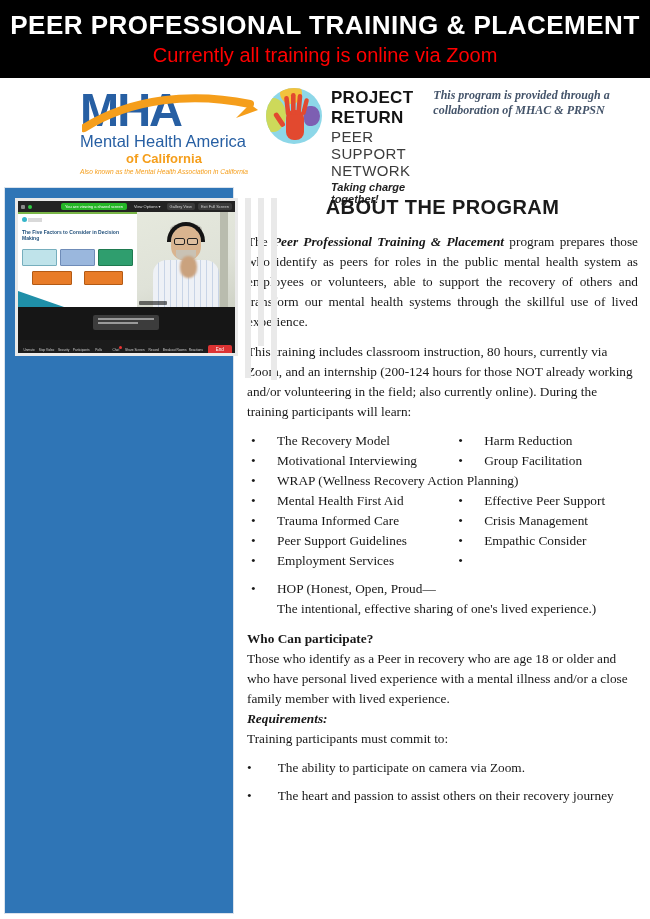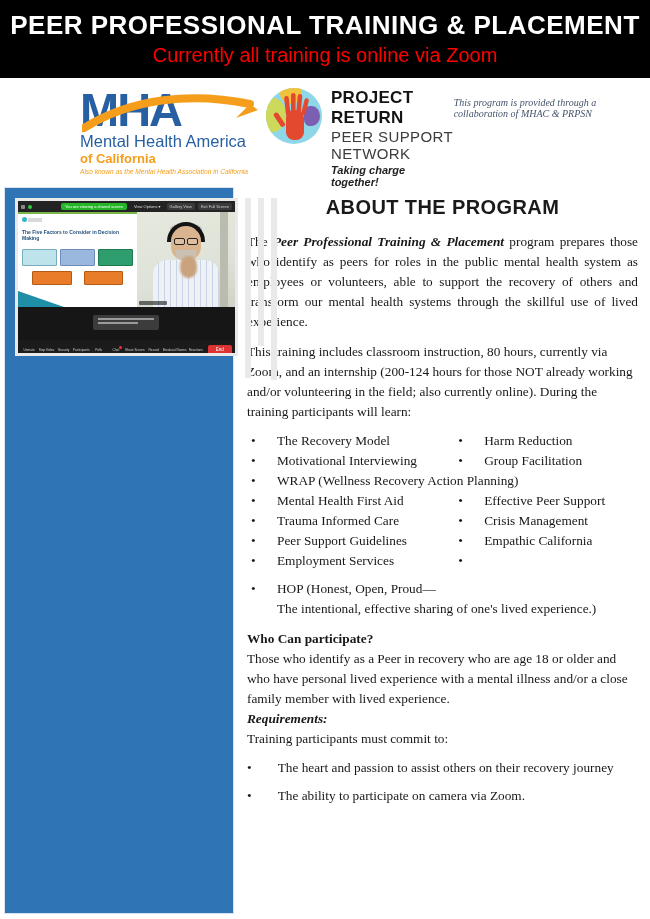--- a/index.html
+++ b/index.html
@@ -14,39 +14,39 @@
              margin-top:3px; }
 
   
   .logoband { height:107px; display:flex; padding:10px 0 0 80px; gap:18px; }
   .mha { width:180px; position:relative; }
   .mha-acro { font-family:"Liberation Sans",sans-serif; font-weight:bold; font-size:47px;
               line-height:.92; color:#275fa3; letter-spacing:-2px; }
   .mha-swoosh { position:absolute; left:2px; top:2px; }
   .mha-l1 { font-family:"Liberation Sans",sans-serif; font-size:16.5px; color:#275fa3; margin-top:1px; }
   .mha-l2 { font-family:"Liberation Sans",sans-serif; font-size:13px; font-weight:bold;
-            color:#f59e1b; text-align:left; }
+            color:#f59e1b; text-align:center; }
   .mha-l3 { font-family:"Liberation Sans",sans-serif; font-size:6.6px; font-style:italic;
             color:#f59e1b; margin-top:2px; white-space:nowrap; }
   .prwrap { display:flex; flex-direction:row; }
   .pr { display:flex; gap:9px; align-items:flex-start; }
   .pr-circle { width:56px; height:56px; border-radius:50%; background:#8dd7e8;
                position:relative; overflow:hidden; flex:none; }
   .pr-blob-g { position:absolute; left:-6px; top:10px; width:26px; height:34px;
                background:#cdd95a; border-radius:50% 60% 60% 40%; }
   .pr-blob-y { position:absolute; left:14px; top:-6px; width:22px; height:22px;
                background:#f2c23d; border-radius:50%; }
   .pr-blob-p { position:absolute; right:2px; top:18px; width:16px; height:20px;
                background:#7d5fb2; border-radius:40% 60% 60% 40%; }
   .pr-txt { font-family:"Liberation Sans",sans-serif; }
   .pr-t1 { font-size:17px; font-weight:800; color:#141414; letter-spacing:.3px; }
   .pr-t2 { font-size:15px; color:#3c3c3c; letter-spacing:.4px; }
   .pr-t3 { font-size:11px; font-style:italic; font-weight:bold; color:#222; margin-top:2px; }
-  .collab { font-size:10px; font-style:italic; font-weight:normal; color:#44546a;
-            margin-top:9px; font-family:"Liberation Serif",serif; }
+  .collab { font-size:12px; font-style:italic; font-weight:bold; color:#44546a;
+            margin-top:0; font-family:"Liberation Serif",serif; }
 
   
   .main { display:flex; padding:3px 8px 0 5px; }
 
   
   .pcol { width:228px; flex:none; background:#2f75b6; padding:10px; display:flex;
           flex-direction:row; gap:7px; height:725px; box-shadow:0 0 0 1px #d9e2ec; }
   .photo { border:3px solid #e9e9e9; position:relative; overflow:hidden; flex:none; }
 
   
@@ -448,21 +448,21 @@
             <span>Crisis Management</span>
           </div>
       </div>
       <div class="lrow">
         <div class="lcell l">
             <span class="blt">•</span>
             <span>Peer Support Guidelines</span>
           </div>
         <div class="lcell r">
             <span class="blt">•</span>
-            <span>Empathic California</span>
+            <span>Empathic Consider</span>
           </div>
       </div>
       <div class="lrow">
         <div class="lcell l">
             <span class="blt">•</span>
             <span>Employment Services</span>
           </div>
         <div class="lcell r">
             <span class="blt">•</span>
           </div>
@@ -472,17 +472,17 @@
         <span><span>HOP (Honest, Open, Proud—</span><br>
         <span>The intentional, effective sharing of one's lived experience.)</span></span>
       </div>
     </div>
 
     <p class="sec-h" style="margin-top:10px">Who Can participate?</p>
     <p>Those who identify as a Peer in recovery who are age 18 or older and who have personal lived experience with a mental illness and/or a close family member with lived experience.</p>
     <p class="sec-hi">Requirements:</p>
     <p>Training participants must commit to:</p>
 
+    <div class="cb"><span class="cbul">•</span><span>The ability to participate on camera via Zoom.</span></div>
     <div class="cb"><span class="cbul">•</span><span>The heart and passion to assist others on their recovery journey</span></div>
-    <div class="cb"><span class="cbul">•</span><span>The ability to participate on camera via Zoom.</span></div>
 
   </div>
 </div>
 
 </body></html>

